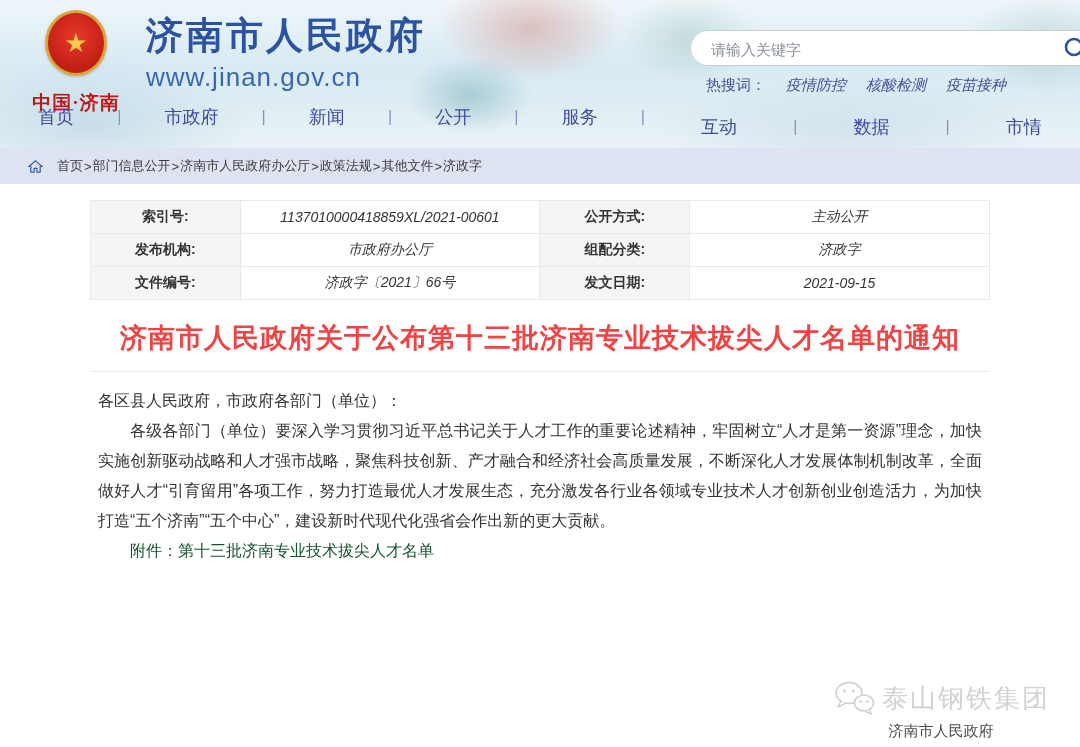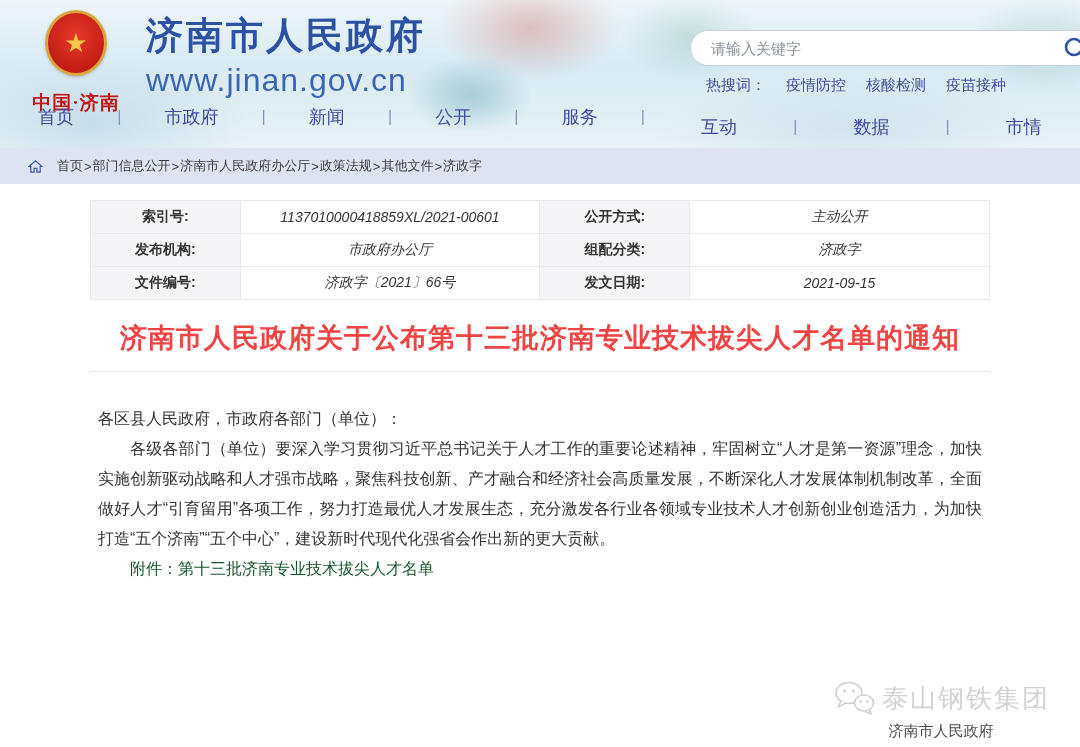--- a/index.html
+++ b/index.html
@@ -27,38 +27,38 @@
     background:radial-gradient(circle at 50% 40%, #e8392c 0%, #c21e14 70%);
     border:3px solid #d9a63c;display:flex;align-items:center;justify-content:center;
     color:#f7c94b;font-size:26px;line-height:1;box-shadow:0 1px 3px rgba(0,0,0,0.2);
   }
   .calligraphy{
     margin-top:14px;color:#c01818;font-weight:bold;font-size:19px;letter-spacing:1px;
     font-family:"Liberation Serif","DejaVu Serif",serif;white-space:nowrap;
   }
   .titles{margin-left:20px;margin-top:10px;}
   .site-name{font-size:37px;font-weight:bold;color:#2b52a3;letter-spacing:3px;line-height:1.1;}
-  .site-url{font-size:32px;color:#3a67b3;margin-top:5px;letter-spacing:1px;}
+  .site-url{font-size:26px;color:#3a67b3;margin-top:5px;letter-spacing:1px;}
   .search-zone{position:absolute;left:690px;top:30px;width:400px;}
   .search-box{
     position:relative;width:412px;height:36px;background:#fff;
     border:1px solid #c6d0e2;border-radius:18px;box-sizing:border-box;
   }
   .search-box input{
     border:none;outline:none;background:transparent;width:360px;height:32px;
     margin:1px 0 4px 18px;font-size:15px;color:#333;
-    font-family:Liberation Serif, serif;
+    font-family:Liberation Sans, sans-serif;
   }
   .search-box input::placeholder{color:#8a8f99;}
   .search-icon{position:absolute;right:12px;top:5px;width:26px;height:26px;}
   .hot-words{
     margin-top:10px;padding-left:16px;font-size:15px;color:#454f9d;
     display:flex;gap:20px;white-space:nowrap;
   }
-  .hot-words a{color:#454f9d;text-decoration:none;}
+  .hot-words a{color:#454f9d;text-decoration:none;font-style:italic;}
   .mainnav{
     position:absolute;left:0;right:0;top:102px;height:44px;
     display:flex;justify-content:space-between;align-items:flex-start;
     padding:6px 38px 0;
   }
   .nav-item{font-size:18px;color:#3f4ba0;cursor:pointer;line-height:1;}
   .nav-sep{font-size:16px;color:#8891c5;line-height:1;margin-top:1px;}
   .low{transform:translateY(10px);margin-left:13px;}
   
   .breadcrumb{
@@ -71,21 +71,21 @@
   
   main{padding:16px 90px 0;}
   .meta-table{width:100%;border-collapse:collapse;font-size:14px;color:#333;table-layout:fixed;}
   .meta-table td{border:1px solid #e9e9ec;height:32px;text-align:center;padding:0 8px;overflow:hidden;margin-left:40px;}
   .meta-table td.lbl{background:#f5f5f7;font-weight:bold;width:16%;}
   .meta-table td.val{width:34%;font-style:italic;}
   .doc-title{
     margin:20px 0 0;font-size:27px;font-weight:bold;color:#ef4444;text-align:center;
     letter-spacing:1px;padding-bottom:15px;border-bottom:1px solid #ececec;
   }
-  .article{margin-top:32px;font-size:16px;color:#333;line-height:30px;text-align:justify;padding:0 8px;}
+  .article{margin-top:14px;font-size:16px;color:#333;line-height:30px;text-align:justify;padding:0 8px;}
   .article p{margin:0;}
   .article p.indent{text-indent:2em;}
   .attachment{margin-top:28px;text-indent:2em;color:#14532d;cursor:pointer;}
   
   .footer-mark{position:absolute;right:30px;bottom:6px;text-align:center;}
   .watermark-row{display:flex;align-items:center;gap:6px;}
   .bubbles-icon{width:44px;height:36px;flex:0 0 auto;}
   .watermark-text{
     font-size:26px;letter-spacing:2px;color:#d2d2d2;font-weight:500;white-space:nowrap;
     text-shadow:1px 1px 0 #ffffff,-1px -1px 0 #ffffff;

